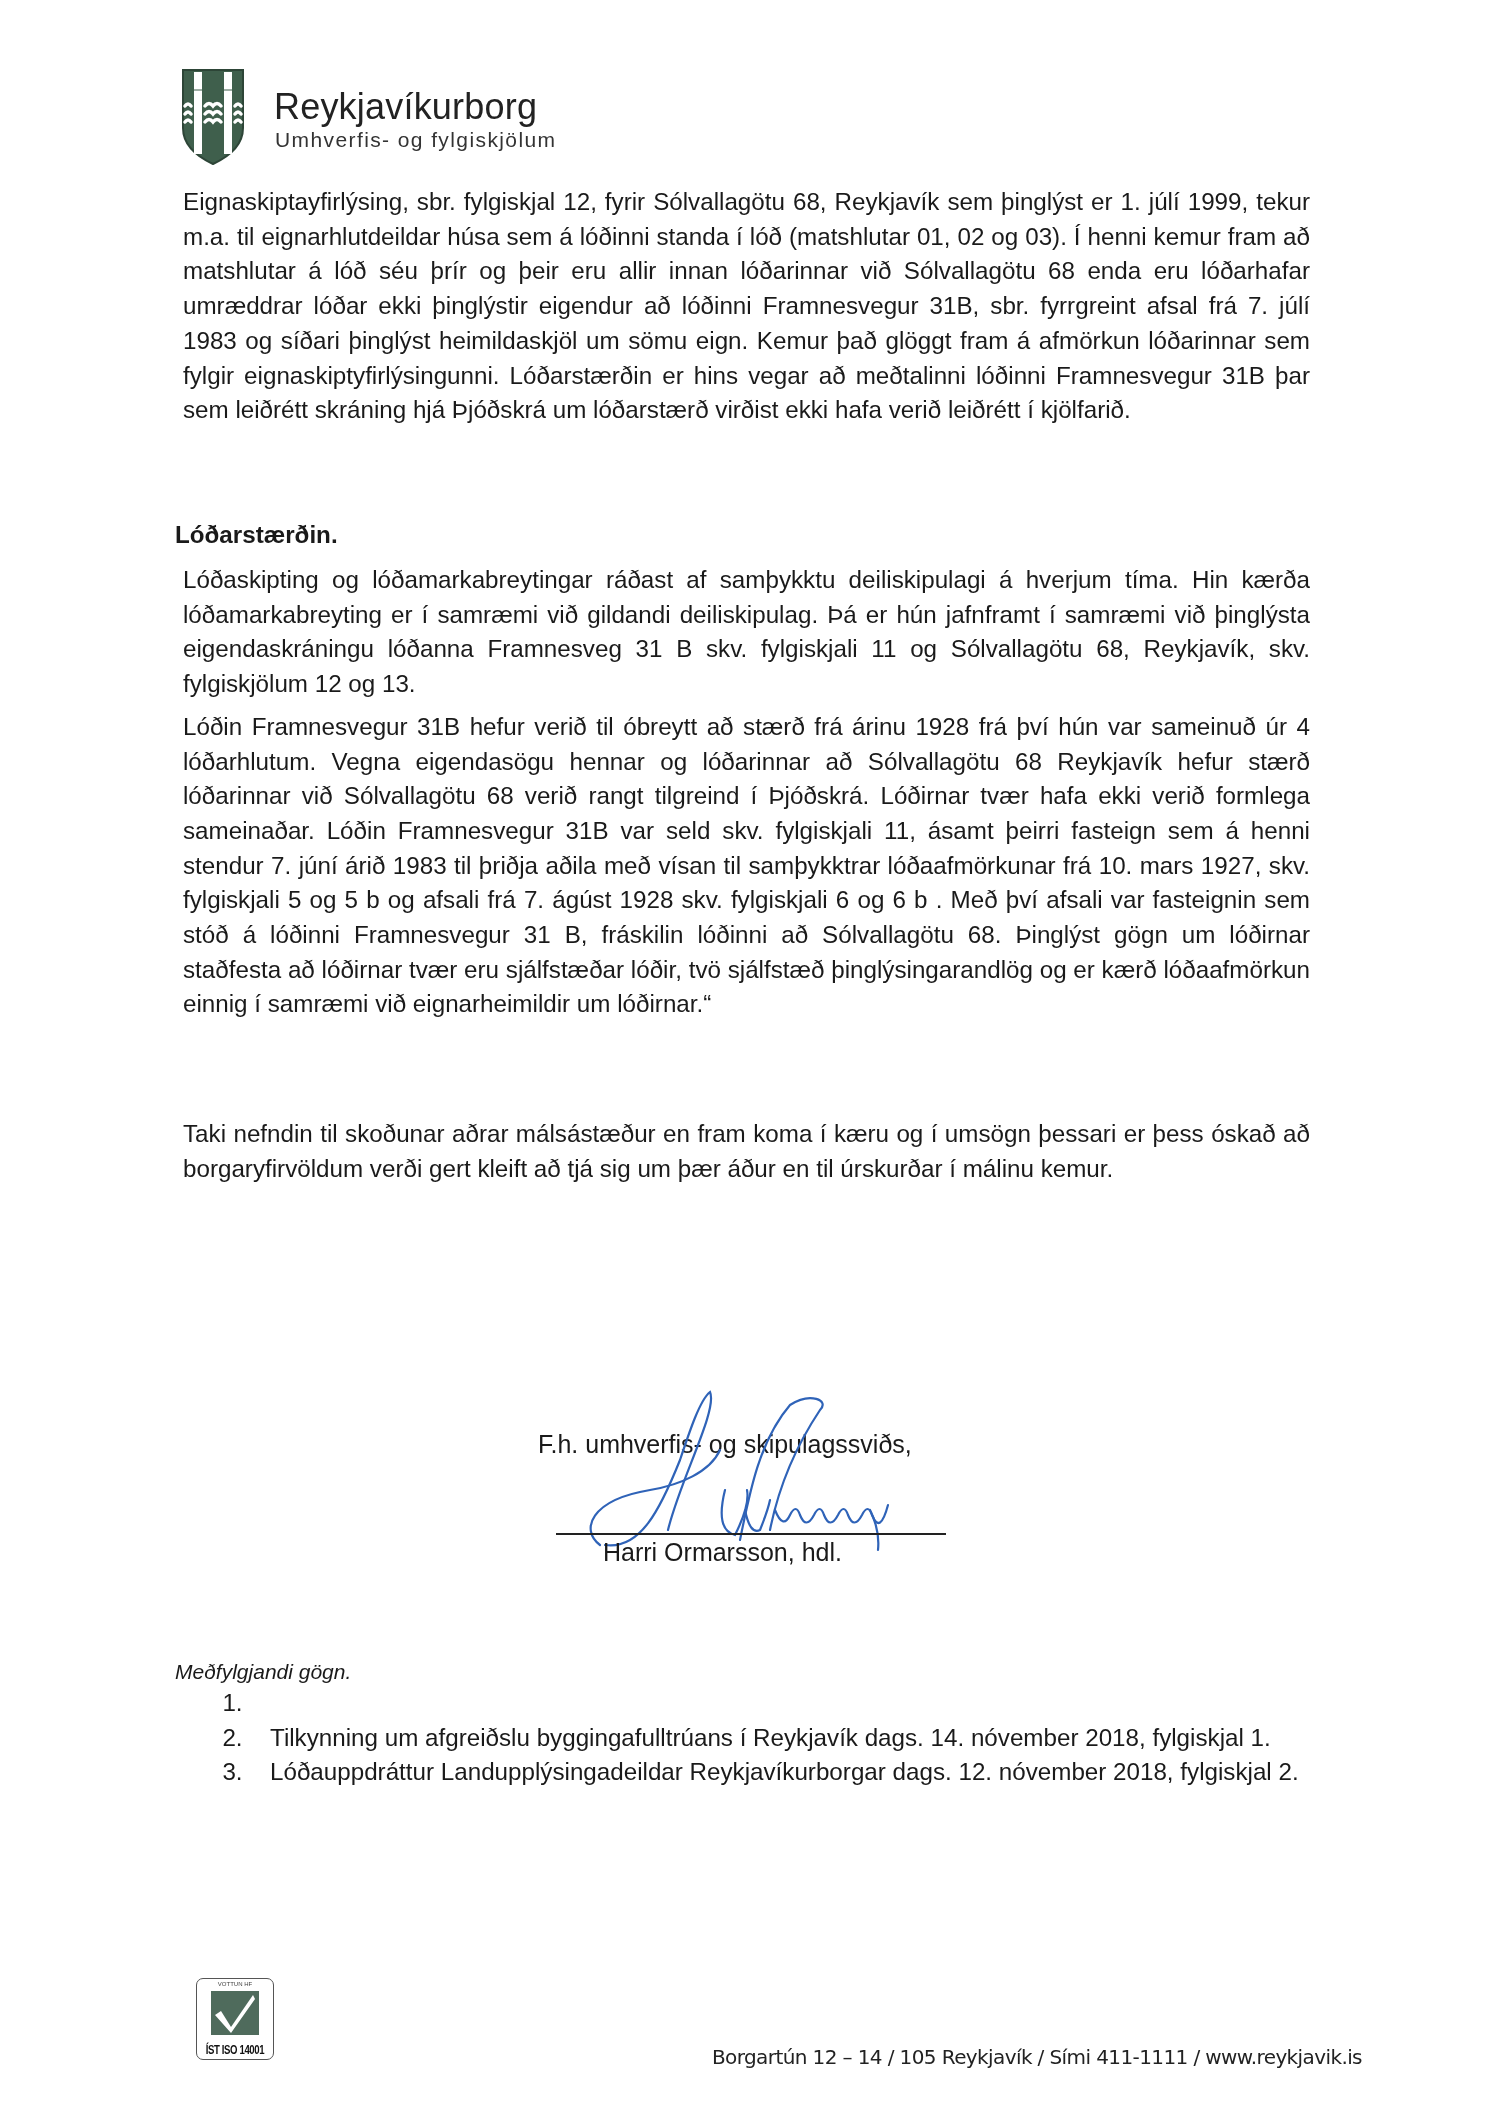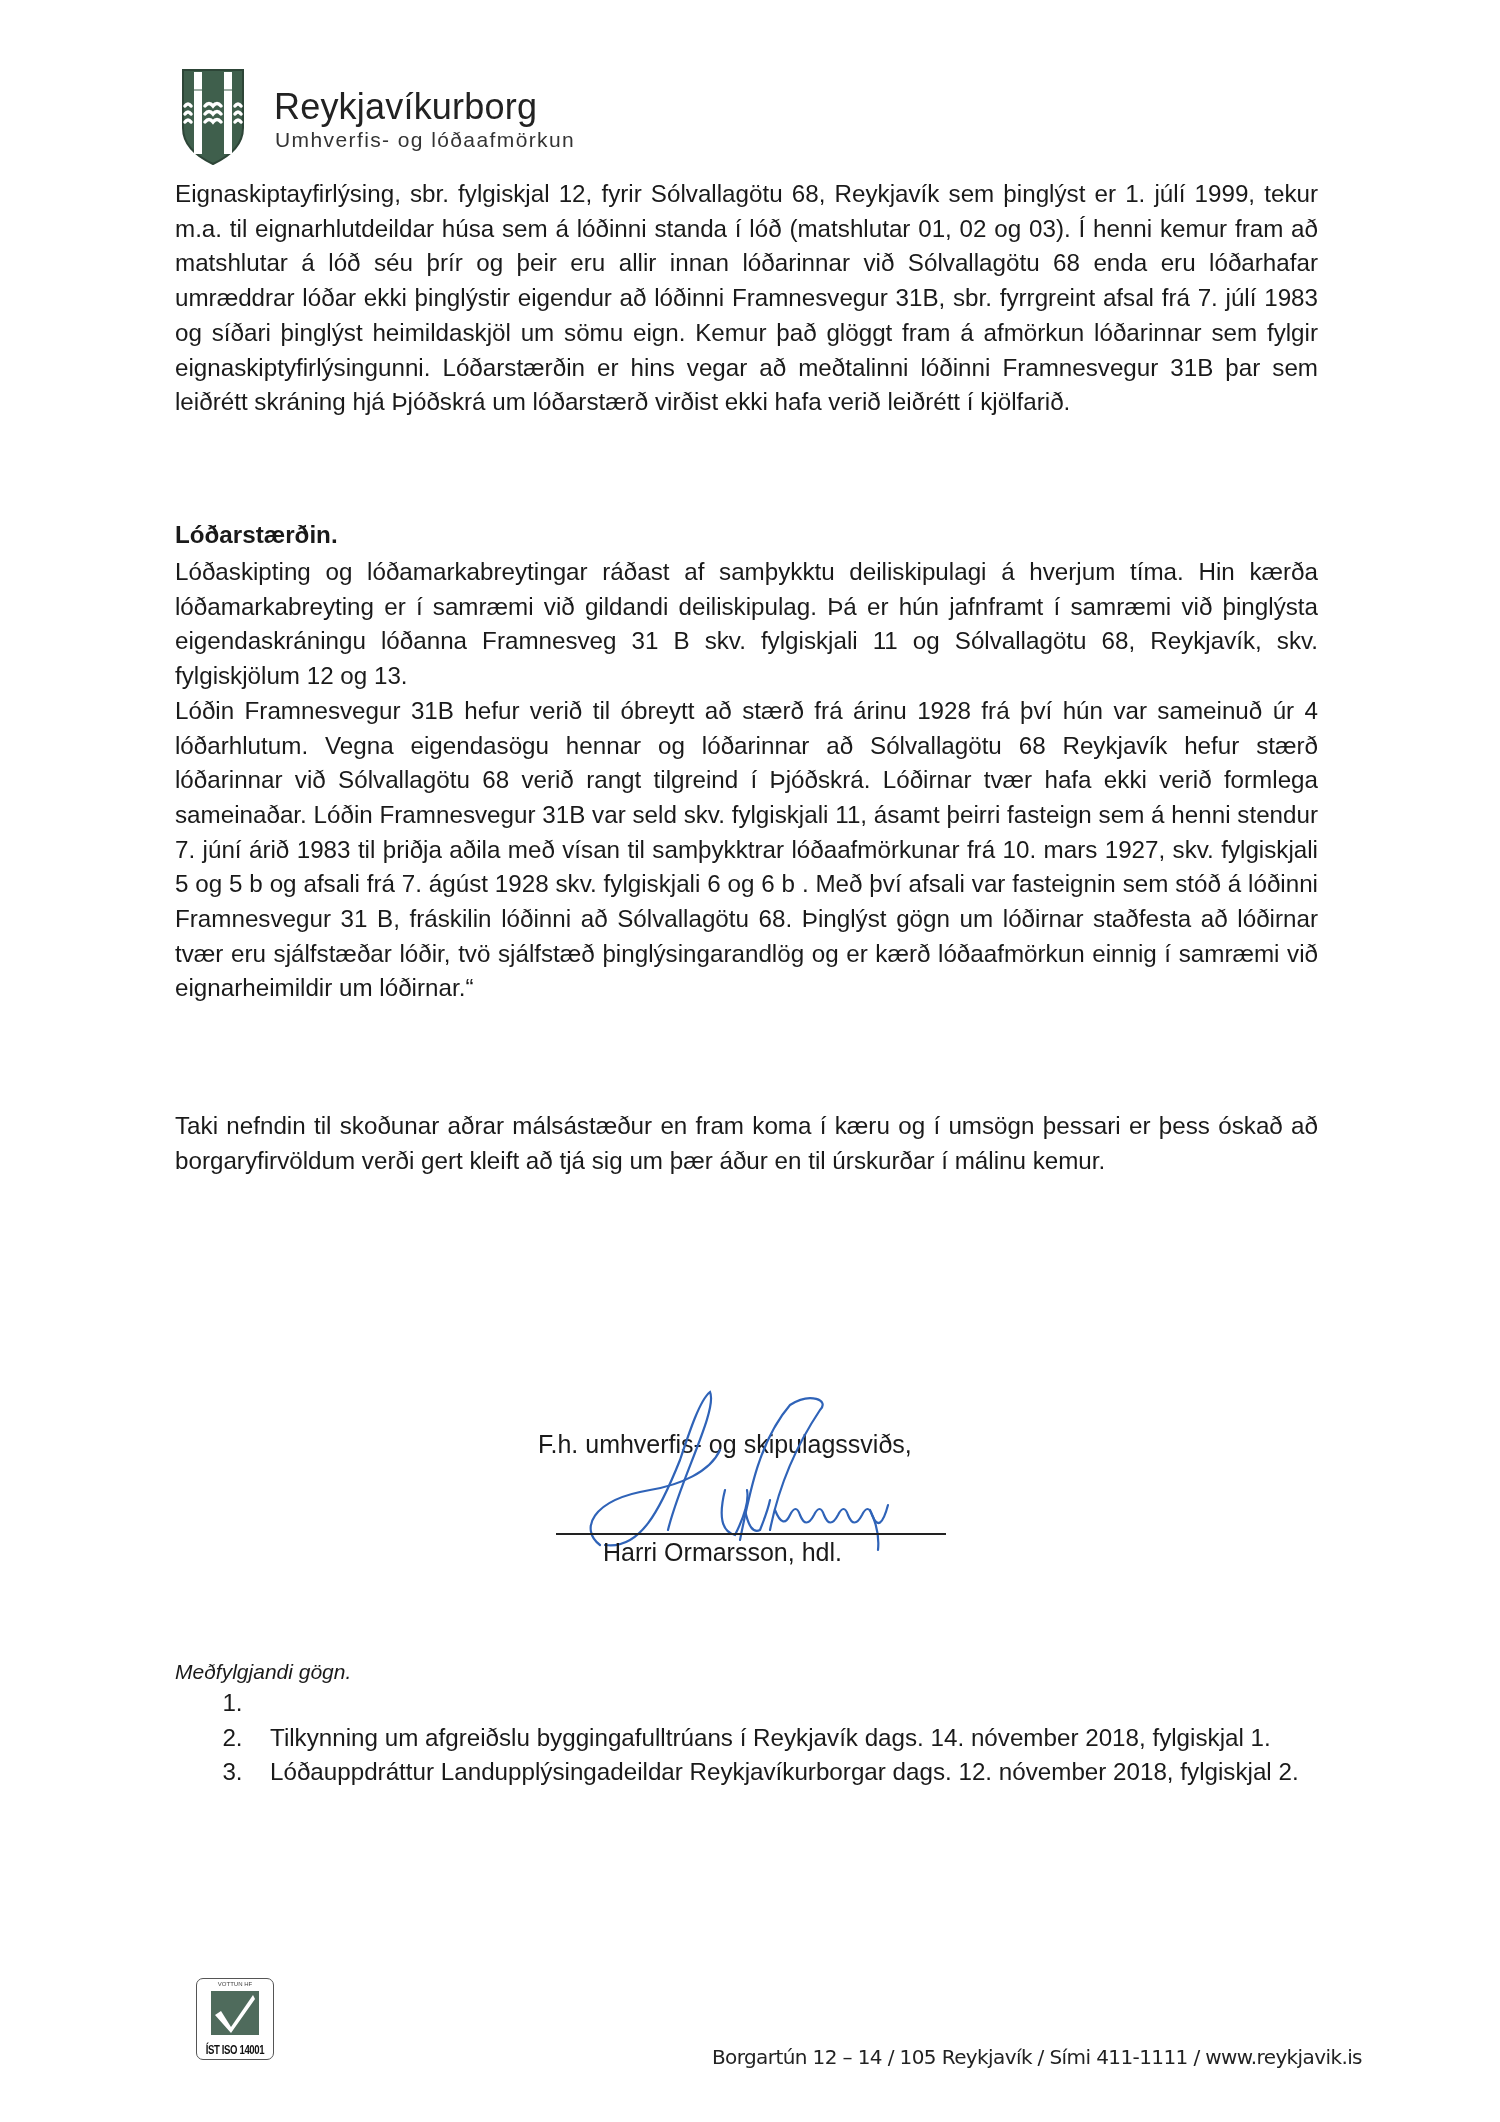--- a/index.html
+++ b/index.html
@@ -7,21 +7,21 @@
     width: 1500px; height: 2122px; background: #ffffff; position: relative; overflow: hidden;
     font-family: "Liberation Sans", sans-serif; color: #1a1a1a;
   }
   .abs { position: absolute; }
   .shield { left: 181px; top: 68px; width: 64px; height: 98px; }
   .brand-title { left: 274px; top: 86px; font-size: 36px; color: #222; letter-spacing: 0.2px; }
   .brand-sub { left: 275px; top: 128px; font-size: 21px; color: #333; letter-spacing: 1.4px; }
   .body-text {
     left: 175px; width: 1143px; font-size: 24.2px; line-height: 34.7px; text-align: justify;
   }
-  .body-text p { margin: 0; }
+  .body-text p { margin: 8px; }
   .p1 { top: 177px; }
   .heading { left: 175px; top: 521px; font-size: 24.2px; font-weight: bold; }
   .p2 { top: 555px; }
   .p3 { top: 1109px; }
   .signoff { left: 538px; top: 1430px; font-size: 25px; }
   .sig-line { left: 556px; top: 1533px; width: 390px; height: 2px; background: #222; }
   .signer { left: 603px; top: 1538px; font-size: 25px; }
   .attach-heading { left: 175px; top: 1660px; font-size: 21px; font-style: italic; }
   .attach-list { left: 195px; top: 1686px; width: 1160px; margin: 0; padding: 0; list-style: none; font-size: 24.2px; line-height: 34.7px; }
   .attach-list li { display: flex; }
@@ -50,21 +50,21 @@
       <path d="M24 38 q4 -5 8 0 q4 -5 8 0"></path>
         <path d="M24 46 q4 -5 8 0 q4 -5 8 0"></path>
         <path d="M24 54 q4 -5 8 0 q4 -5 8 0"></path>
       <path d="M54 38 q3 -4 6 0"></path>
         <path d="M54 46 q3 -4 6 0"></path>
         <path d="M54 54 q3 -4 6 0"></path>
     </g>
   </svg>
 </div>
 <div class="abs brand-title">Reykjavíkurborg</div>
-<div class="abs brand-sub">Umhverfis- og lóðaafmörkun</div>
+<div class="abs brand-sub">Umhverfis- og fylgiskjölum</div>
 
 <div class="abs body-text p1">
   <p>Eignaskiptayfirlýsing, sbr. fylgiskjal 12, fyrir Sólvallagötu 68, Reykjavík sem þinglýst er 1. júlí 1999, tekur m.a. til eignarhlutdeildar húsa sem á lóðinni standa í lóð (matshlutar 01, 02 og 03). Í henni kemur fram að matshlutar á lóð séu þrír og þeir eru allir innan lóðarinnar við Sólvallagötu 68 enda eru lóðarhafar umræddrar lóðar ekki þinglýstir eigendur að lóðinni Framnesvegur 31B, sbr. fyrrgreint afsal frá 7. júlí 1983 og síðari þinglýst heimildaskjöl um sömu eign. Kemur það glöggt fram á afmörkun lóðarinnar sem fylgir eignaskiptyfirlýsingunni. Lóðarstærðin er hins vegar að meðtalinni lóðinni Framnesvegur 31B þar sem leiðrétt skráning hjá Þjóðskrá um lóðarstærð virðist ekki hafa verið leiðrétt í kjölfarið.</p>
 </div>
 
 <div class="abs heading">Lóðarstærðin.</div>
 <div class="abs body-text p2">
   <p>Lóðaskipting og lóðamarkabreytingar ráðast af samþykktu deiliskipulagi á hverjum tíma. Hin kærða lóðamarkabreyting er í samræmi við gildandi deiliskipulag. Þá er hún jafnframt í samræmi við þinglýsta eigendaskráningu lóðanna Framnesveg 31 B skv. fylgiskjali 11 og Sólvallagötu 68, Reykjavík, skv. fylgiskjölum 12 og 13.</p>
   <p>Lóðin Framnesvegur 31B hefur verið til óbreytt að stærð frá árinu 1928 frá því hún var sameinuð úr 4 lóðarhlutum. Vegna eigendasögu hennar og lóðarinnar að Sólvallagötu 68 Reykjavík hefur stærð lóðarinnar við Sólvallagötu 68 verið rangt tilgreind í Þjóðskrá. Lóðirnar tvær hafa ekki verið formlega sameinaðar. Lóðin  Framnesvegur 31B var seld skv. fylgiskjali 11, ásamt þeirri fasteign sem á henni stendur 7. júní árið 1983 til þriðja aðila með vísan til samþykktrar lóðaafmörkunar frá 10. mars 1927, skv. fylgiskjali 5 og 5 b og afsali frá 7. ágúst 1928 skv. fylgiskjali 6 og 6 b . Með því afsali  var fasteignin sem stóð á lóðinni Framnesvegur 31 B, fráskilin lóðinni að Sólvallagötu 68. Þinglýst gögn um lóðirnar staðfesta að lóðirnar tvær eru sjálfstæðar lóðir,  tvö sjálfstæð þinglýsingarandlög og er kærð lóðaafmörkun einnig í samræmi við eignarheimildir um lóðirnar.“</p>
 </div>

